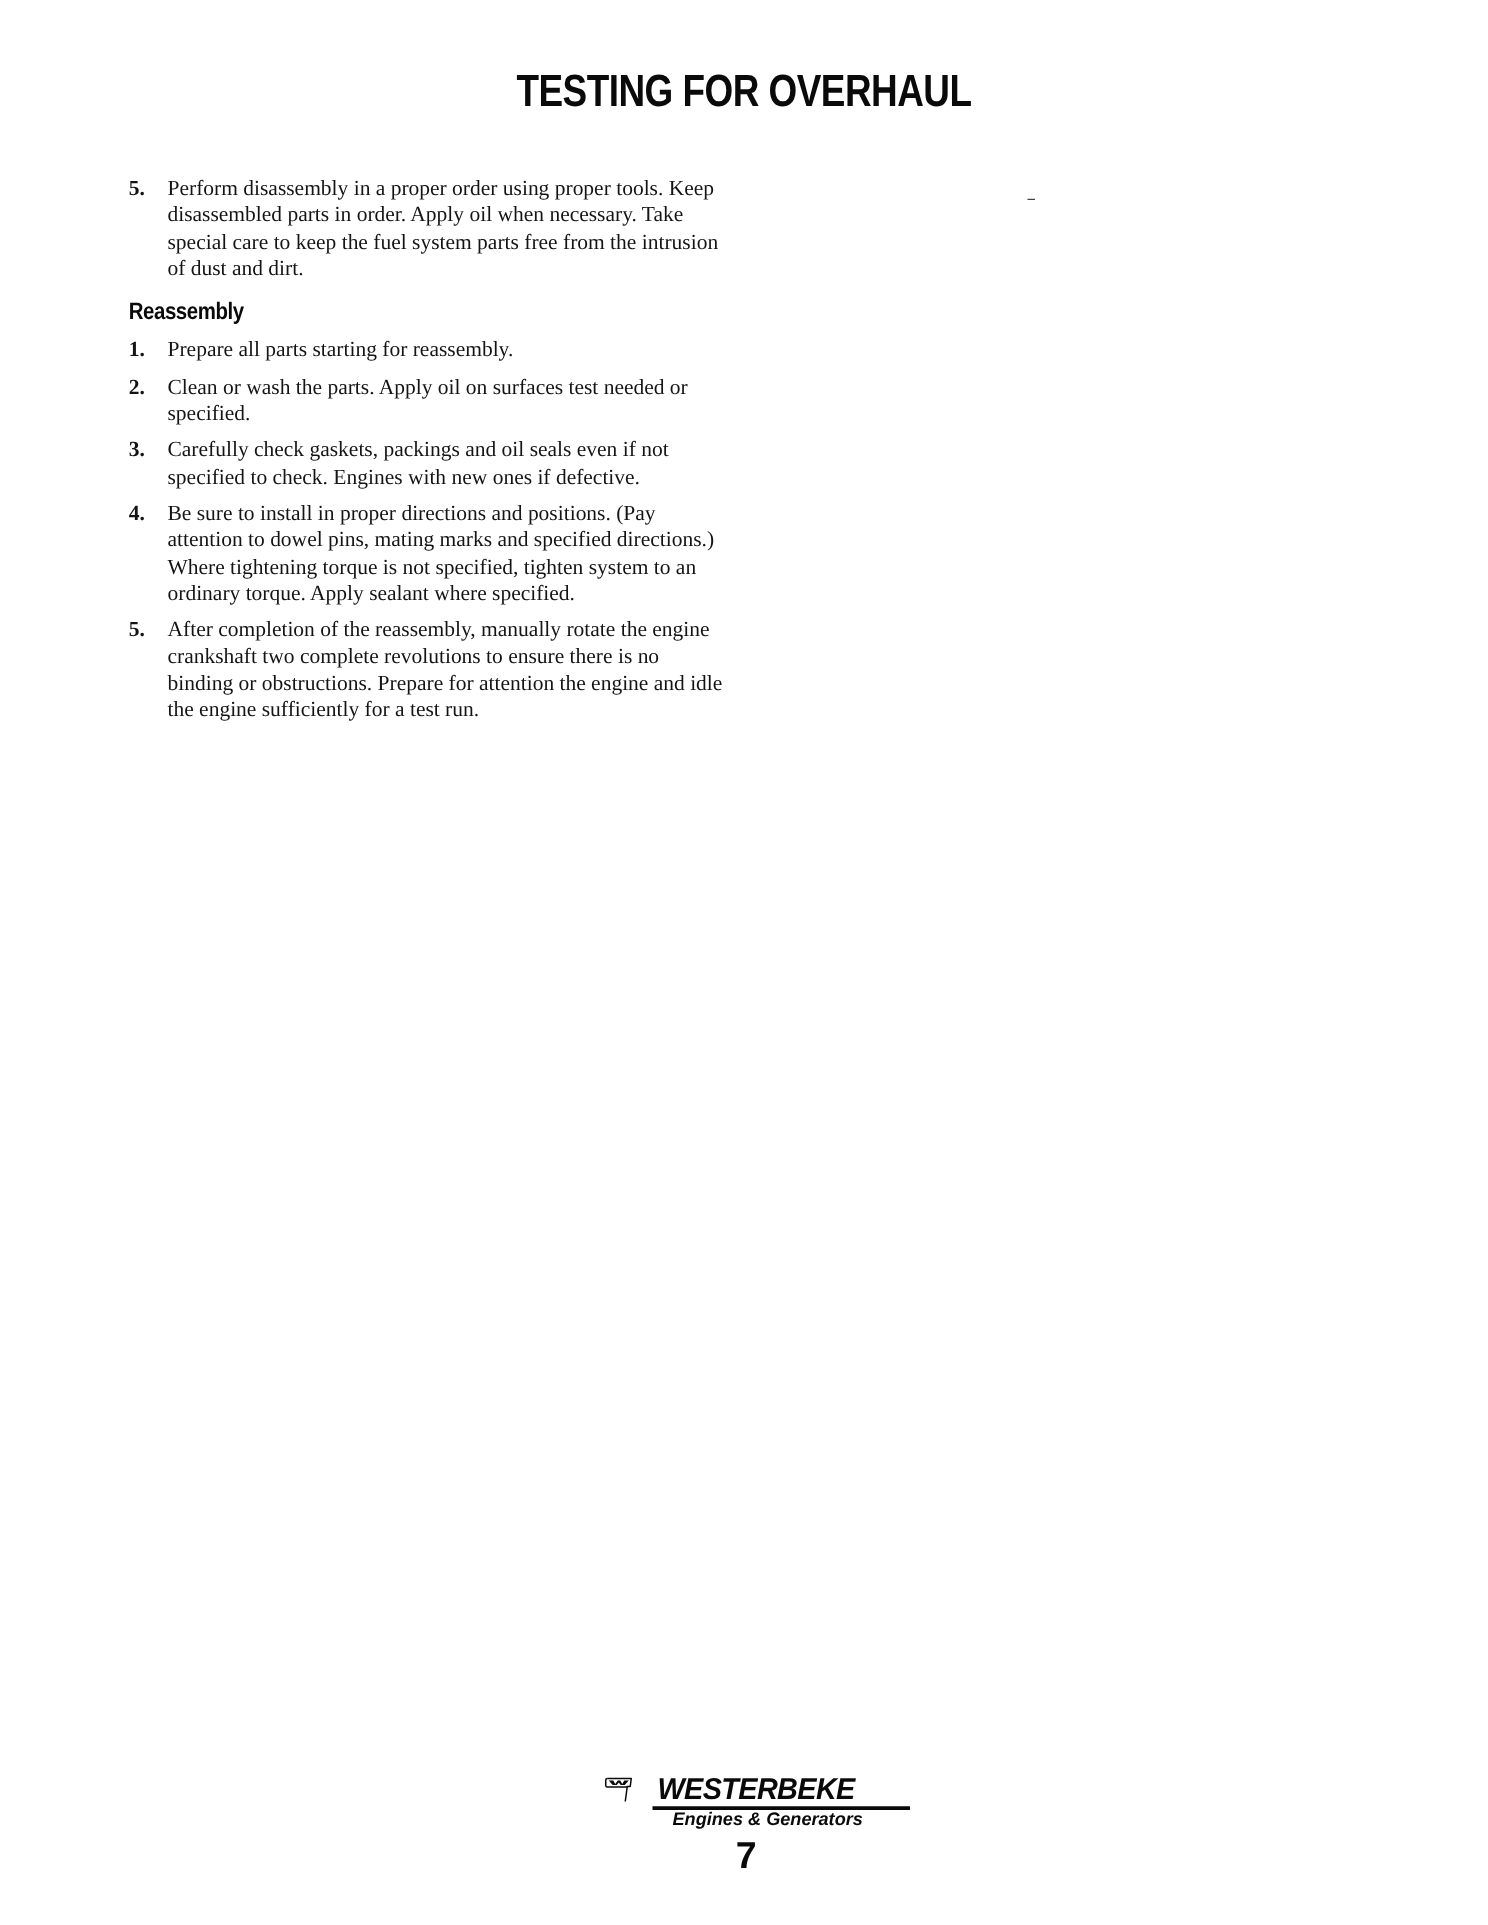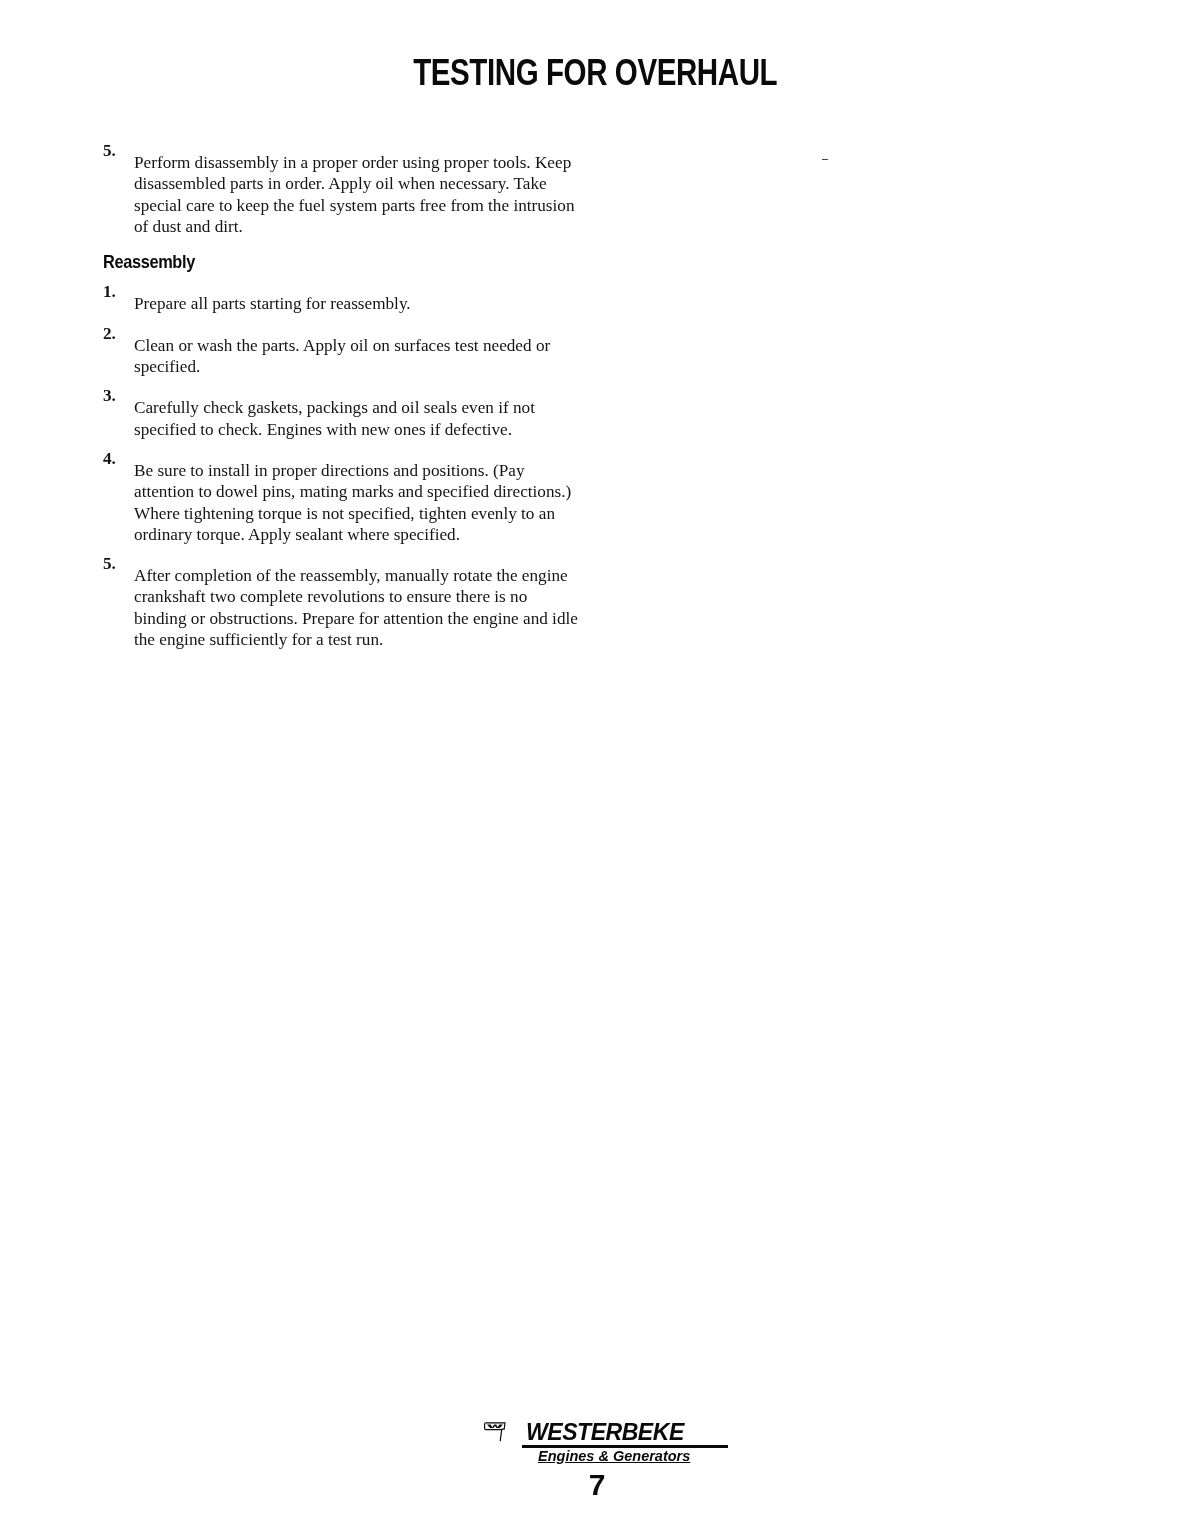--- a/index.html
+++ b/index.html
@@ -43,21 +43,20 @@
       display: flex;
       margin: 0 0 8px 0;
     }
     .item .num {
       width: 31px;
       flex: 0 0 31px;
       font-weight: bold;
     }
     .item .text {
       flex: 1;
-      margin-top: 12px;
     }
     .section-heading {
       font-family: "Liberation Sans", sans-serif;
       font-weight: bold;
       font-size: 19px;
       letter-spacing: -0.4px;
       transform: scaleX(0.86);
       transform-origin: 0 0;
       margin: 14px 0 9px 0;
       color: #0a0a0a;
@@ -107,21 +106,20 @@
     }
     .brand-tagline {
       position: absolute;
       left: 72px;
       top: 30px;
       font-family: "Liberation Sans", sans-serif;
       font-weight: bold;
       font-style: italic;
       font-size: 14.5px;
       color: #0a0a0a;
-      text-decoration: underline;
     }
     .page-number {
       position: absolute;
       left: 0;
       width: 1190px;
       top: 1468px;
       text-align: center;
       font-family: "Liberation Sans", sans-serif;
       font-weight: bold;
       font-size: 30px;
@@ -159,21 +157,21 @@
     <span class="text">Clean or wash the parts. Apply oil on surfaces test needed or specified.</span>
   </div>
 
   <div class="item">
     <span class="num">3.</span>
     <span class="text">Carefully check gaskets, packings and oil seals even if not specified to check. Engines with new ones if defective.</span>
   </div>
 
   <div class="item">
     <span class="num">4.</span>
-    <span class="text">Be sure to install in proper directions and positions. (Pay attention to dowel pins, mating marks and specified directions.) Where tightening torque is not specified, tighten evenly to an ordinary torque. Apply sealant where specified.</span>
+    <span class="text">Be sure to install in proper directions and positions. (Pay attention to dowel pins, mating marks and specified directions.) Where tightening torque is not specified, tighten system to an ordinary torque. Apply sealant where specified.</span>
   </div>
 
   <div class="item">
     <span class="num">5.</span>
     <span class="text">After completion of the reassembly, manually rotate the engine crankshaft two complete revolutions to ensure there is no binding or obstructions. Prepare for attention the engine and idle the engine sufficiently for a test run.</span>
   </div>
 
 </div>
 
 <div class="footer-logo">

